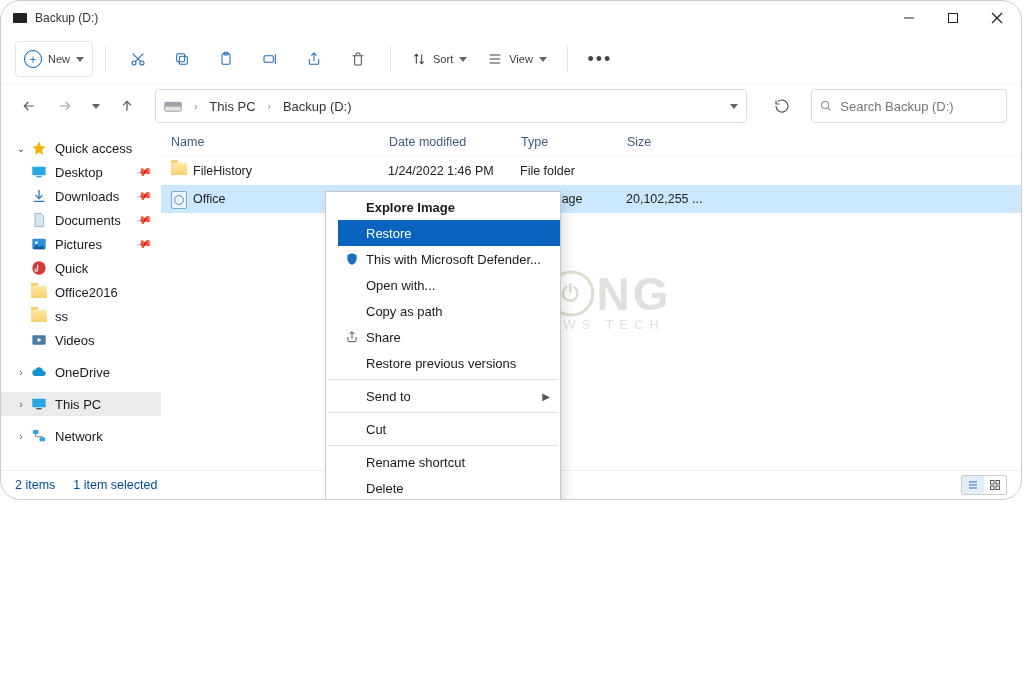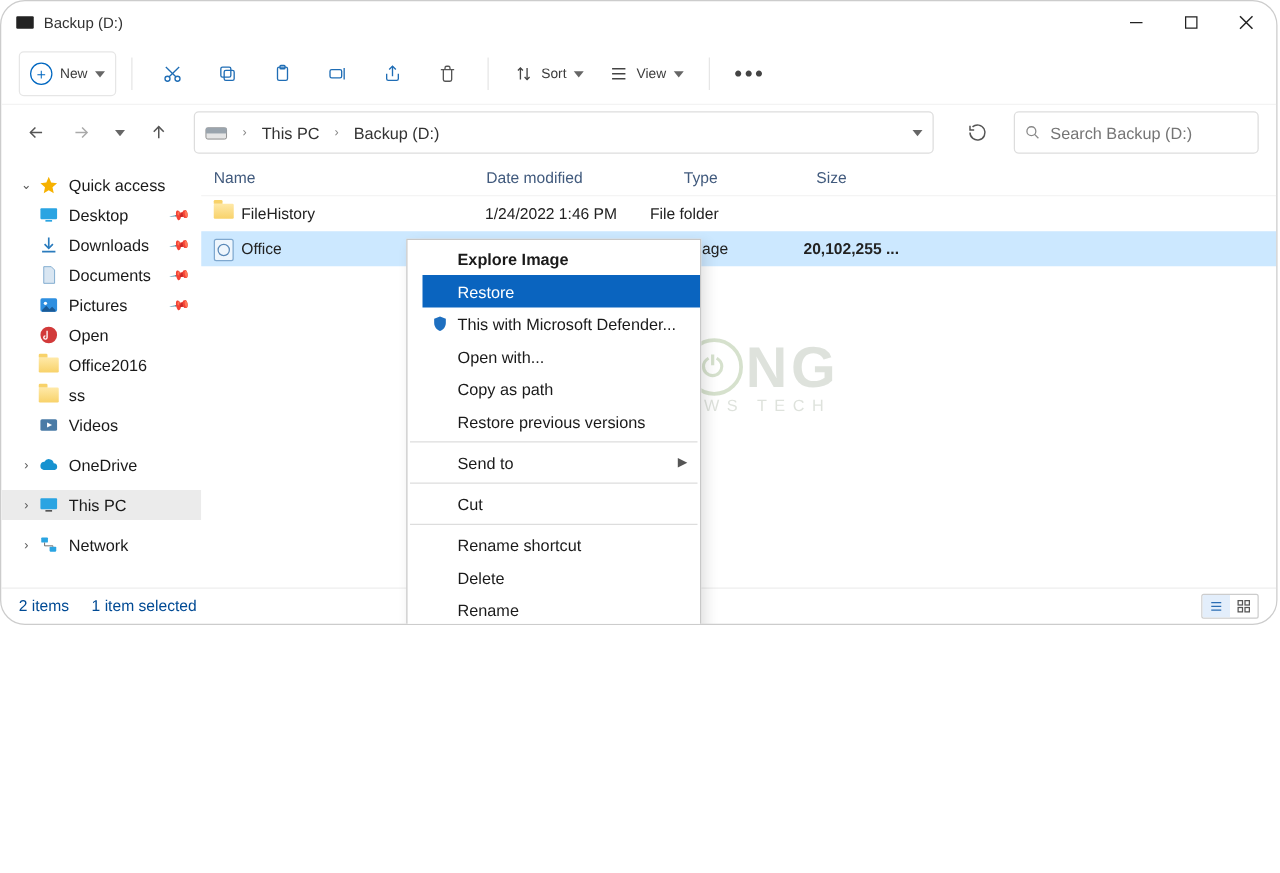--- a/index.html
+++ b/index.html
@@ -57,30 +57,30 @@
   .tree-item .expander{width:12px;display:flex;justify-content:center;color:#555;font-size:10px;margin-right:2px;}
   .tree-item .node-icon{width:16px;height:16px;margin-right:6px;display:flex;align-items:center;justify-content:center;}
   .pin-icon{margin-left:auto;margin-right:10px;color:#6a6a6a;font-size:11px;transform:rotate(35deg);}
   .tree-label{white-space:nowrap;overflow:hidden;text-overflow:ellipsis;}
   
   .content{flex:1;display:flex;flex-direction:column;position:relative;}
   .col-header{height:28px;display:flex;align-items:center;color:var(--header-text);font-size:12.5px;border-bottom:1px solid #f4f4f4;padding-left:10px;}
   .col{flex-shrink:0;}
   .c-name{width:218px;}
   .c-date{width:132px;}
-  .c-type{width:106px;margin-left:26px;}
+  .c-type{width:106px;}
   .c-size{width:110px;}
   .rows{}
   .row{height:28px;display:flex;align-items:center;padding-left:10px;font-size:12.5px;color:#222;}
   .row.selected{background:var(--sel-highlight);}
   .row .r-icon{width:16px;height:16px;margin-right:6px;}
   .row .r-name{width:195px;}
   .row .r-date{width:132px;}
   .row .r-type{width:106px;}
-  .row .r-size{width:110px;text-align:center;font-weight:bold;}
+  .row .r-size{width:110px;text-align:left;}
   
   .ctxmenu{position:absolute;left:164px;top:63px;width:234px;background:#fff;border:1px solid #c8c8c8;box-shadow:4px 4px 10px rgba(0,0,0,.12);padding:2px 0;z-index:20;}
   .ctx-item{height:26px;display:flex;align-items:center;padding:0 10px 0 28px;font-size:13px;position:relative;margin-left:12px;}
   .ctx-item.bold{font-weight:700;}
   .ctx-item.highlight{background:#0a64bf;color:#fff;}
   .ctx-item .ctx-icon{position:absolute;left:6px;width:16px;height:16px;display:flex;align-items:center;justify-content:center;}
   .ctx-sep{height:1px;background:#ddd;margin:3px 2px;}
   .ctx-item .sub-arrow{margin-left:auto;font-size:10px;color:#555;}
   
   .watermark{position:absolute;left:50%;top:50%;transform:translate(-50%,-50%);pointer-events:none;z-index:5;opacity:.25;text-align:center;font-family:Arial, sans-serif;color:#7f8f78;}
@@ -308,21 +308,21 @@
         <span class="tree-label">Pictures</span>
         <span class="pin-icon">📌</span>
       </div>
       <div class="tree-item child">
         <span class="node-icon">
             <svg width="16" height="16" viewBox="0 0 24 24">
               <circle cx="12" cy="12" r="10" fill="#d23a3a"></circle>
               <path d="M10 7v8a2 2 0 1 1-2-2" stroke="#fff" stroke-width="1.6" fill="none"></path>
             </svg>
           </span>
-        <span class="tree-label">Open</span>
+        <span class="tree-label">Quick</span>
       </div>
       <div class="tree-item child">
         <span class="node-icon">
             <span class="folder-icon"></span>
           </span>
         <span class="tree-label">Office2016</span>
       </div>
       <div class="tree-item child">
         <span class="node-icon">
             <span class="folder-icon"></span>
@@ -411,20 +411,30 @@
         <div class="ctx-item">
           <span class="ctx-icon">
               <svg width="14" height="14" viewBox="0 0 24 24" fill="#1e6fc0">
                 <path d="M12 2l8 3v6c0 5-3.4 9.3-8 11-4.6-1.7-8-6-8-11V5z"></path>
               </svg>
             </span>
           <span>This with Microsoft Defender...</span>
         </div>
         <div class="ctx-item">Open with...</div>
         <div class="ctx-item">Copy as path</div>
+        <div class="ctx-item">
+          <span class="ctx-icon">
+              <svg width="14" height="14" viewBox="0 0 24 24" fill="none" stroke="#444" stroke-width="1.6">
+                <path d="M5 12v6a2 2 0 0 0 2 2h10a2 2 0 0 0 2-2v-6"></path>
+                <path d="M12 3v12"></path>
+                <path d="M8 7l4-4 4 4"></path>
+              </svg>
+            </span>
+          <span>Share</span>
+        </div>
         <div class="ctx-item">Restore previous versions</div>
         <div class="ctx-sep"></div>
         <div class="ctx-item">
           <span>Send to</span>
           <span class="sub-arrow">▶</span>
         </div>
         <div class="ctx-sep"></div>
         <div class="ctx-item">Cut</div>
         <div class="ctx-sep"></div>
         <div class="ctx-item">Rename shortcut</div>

